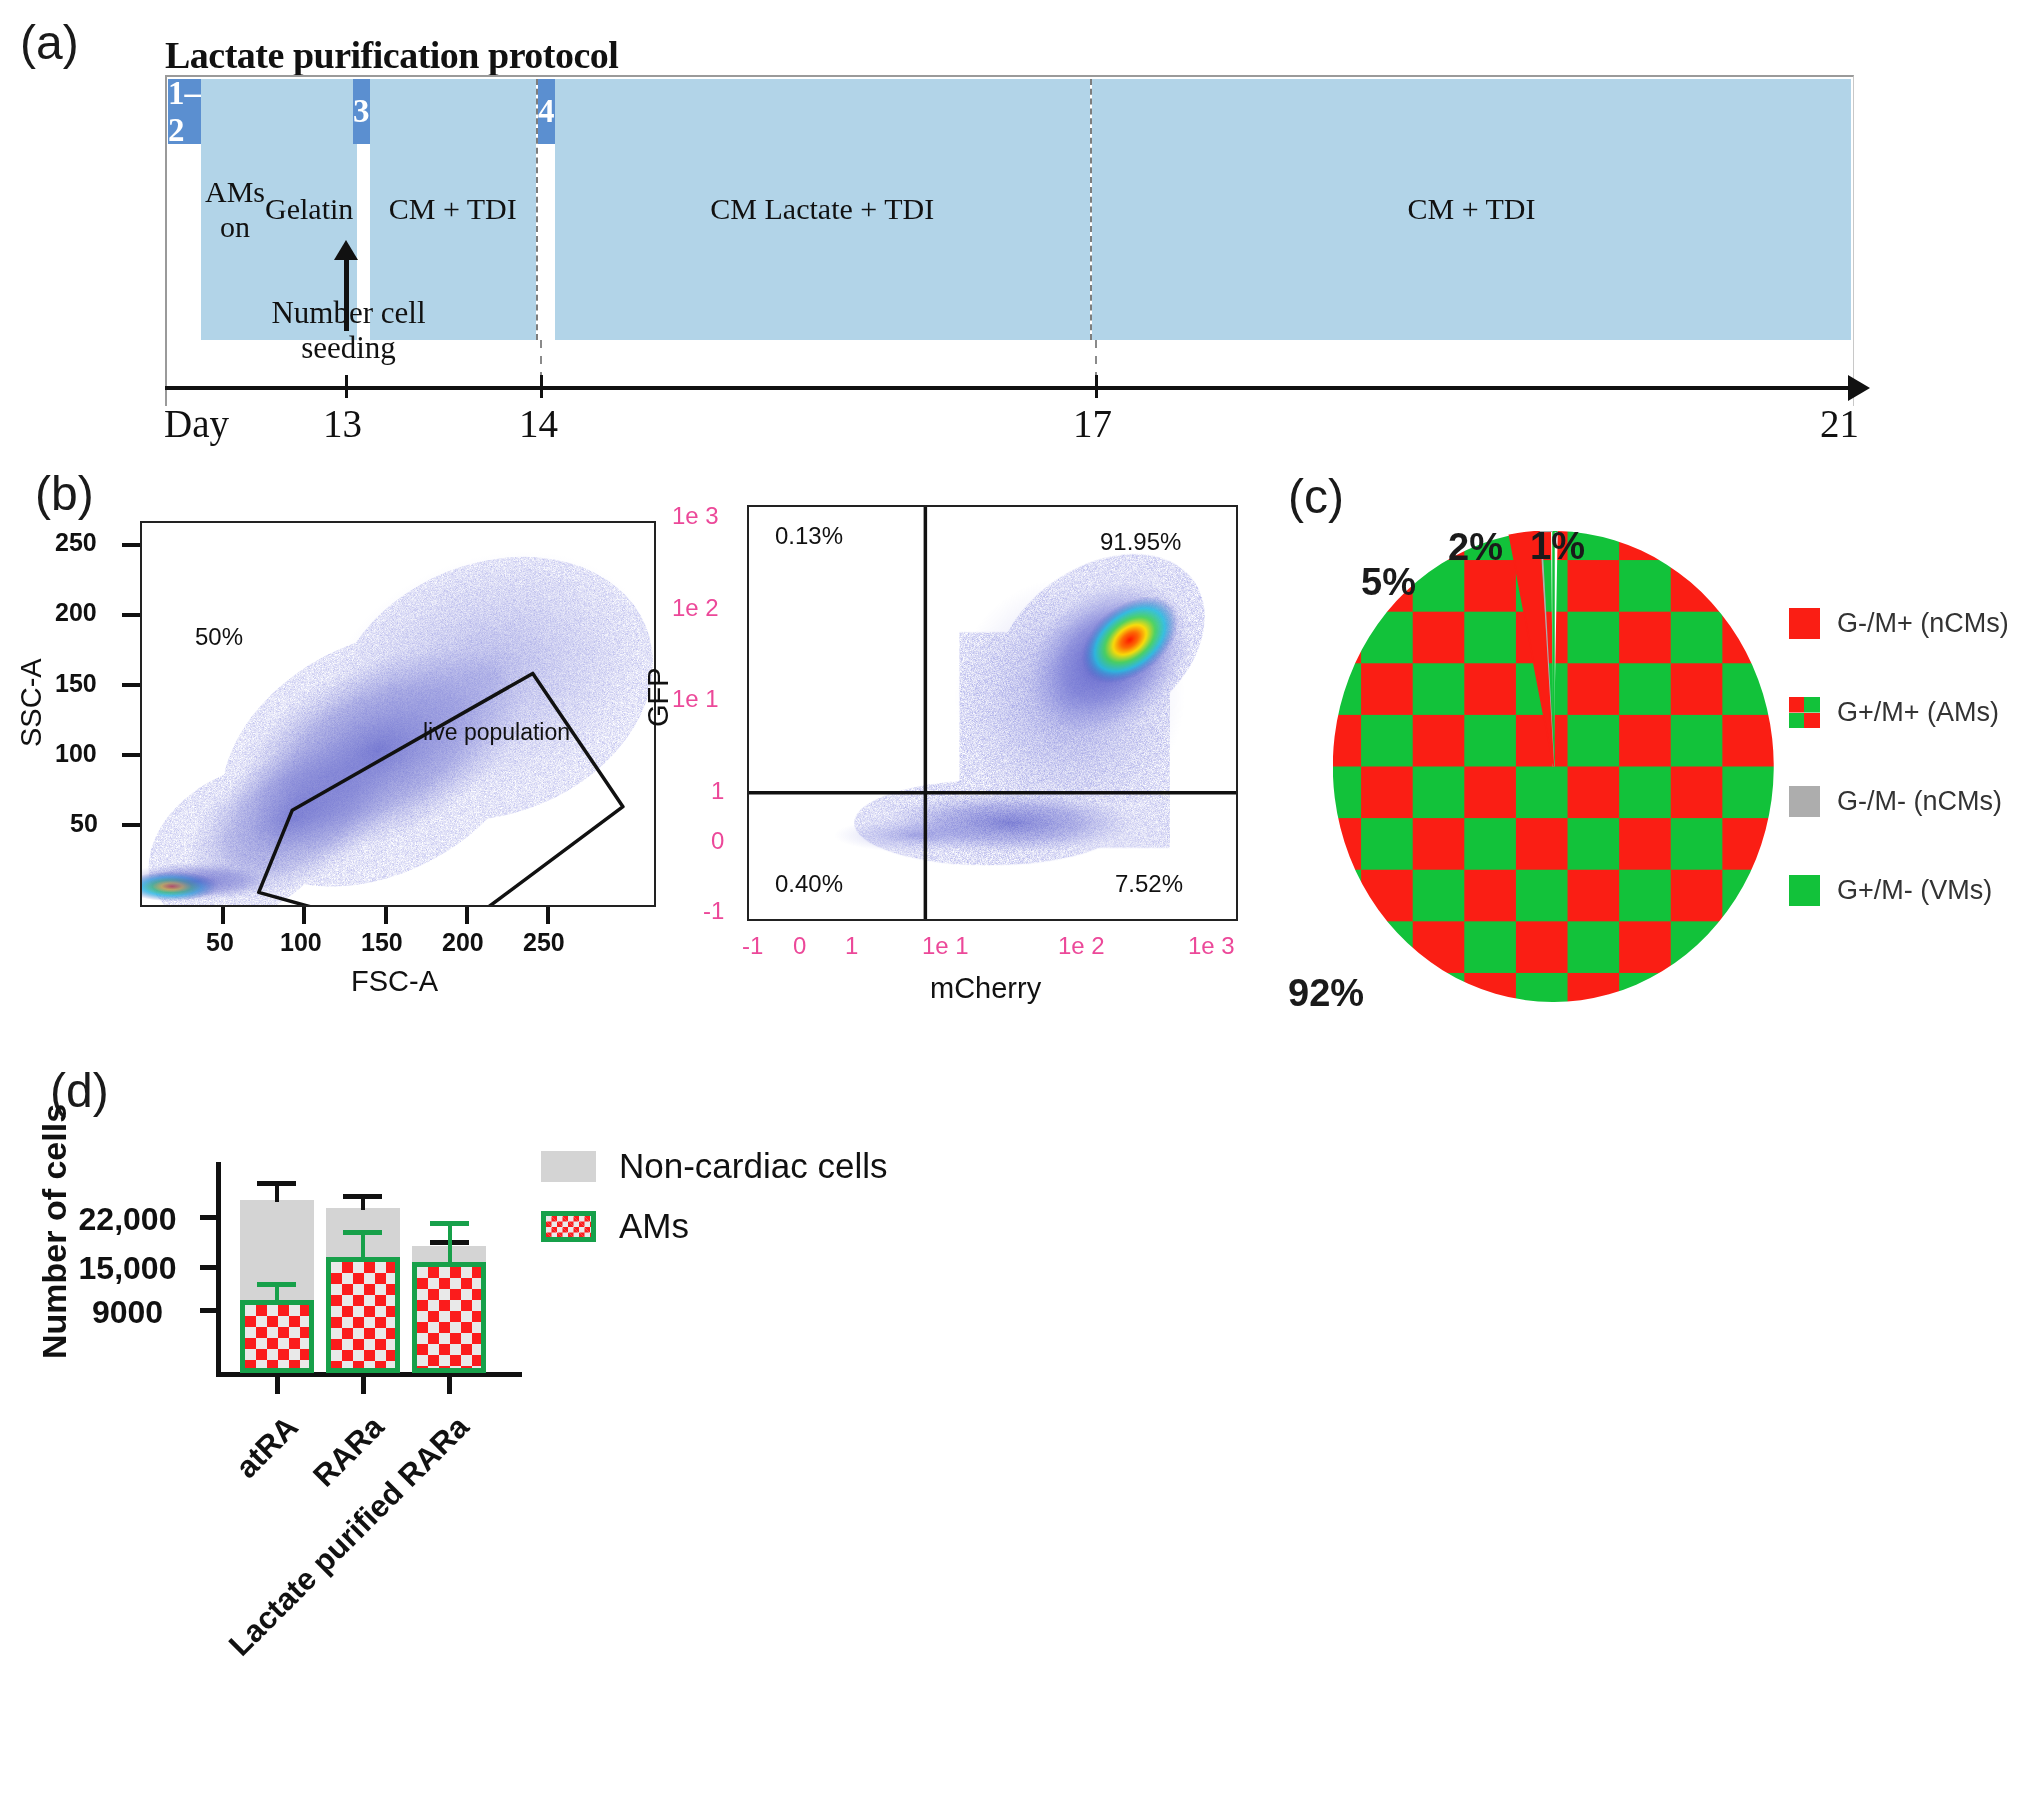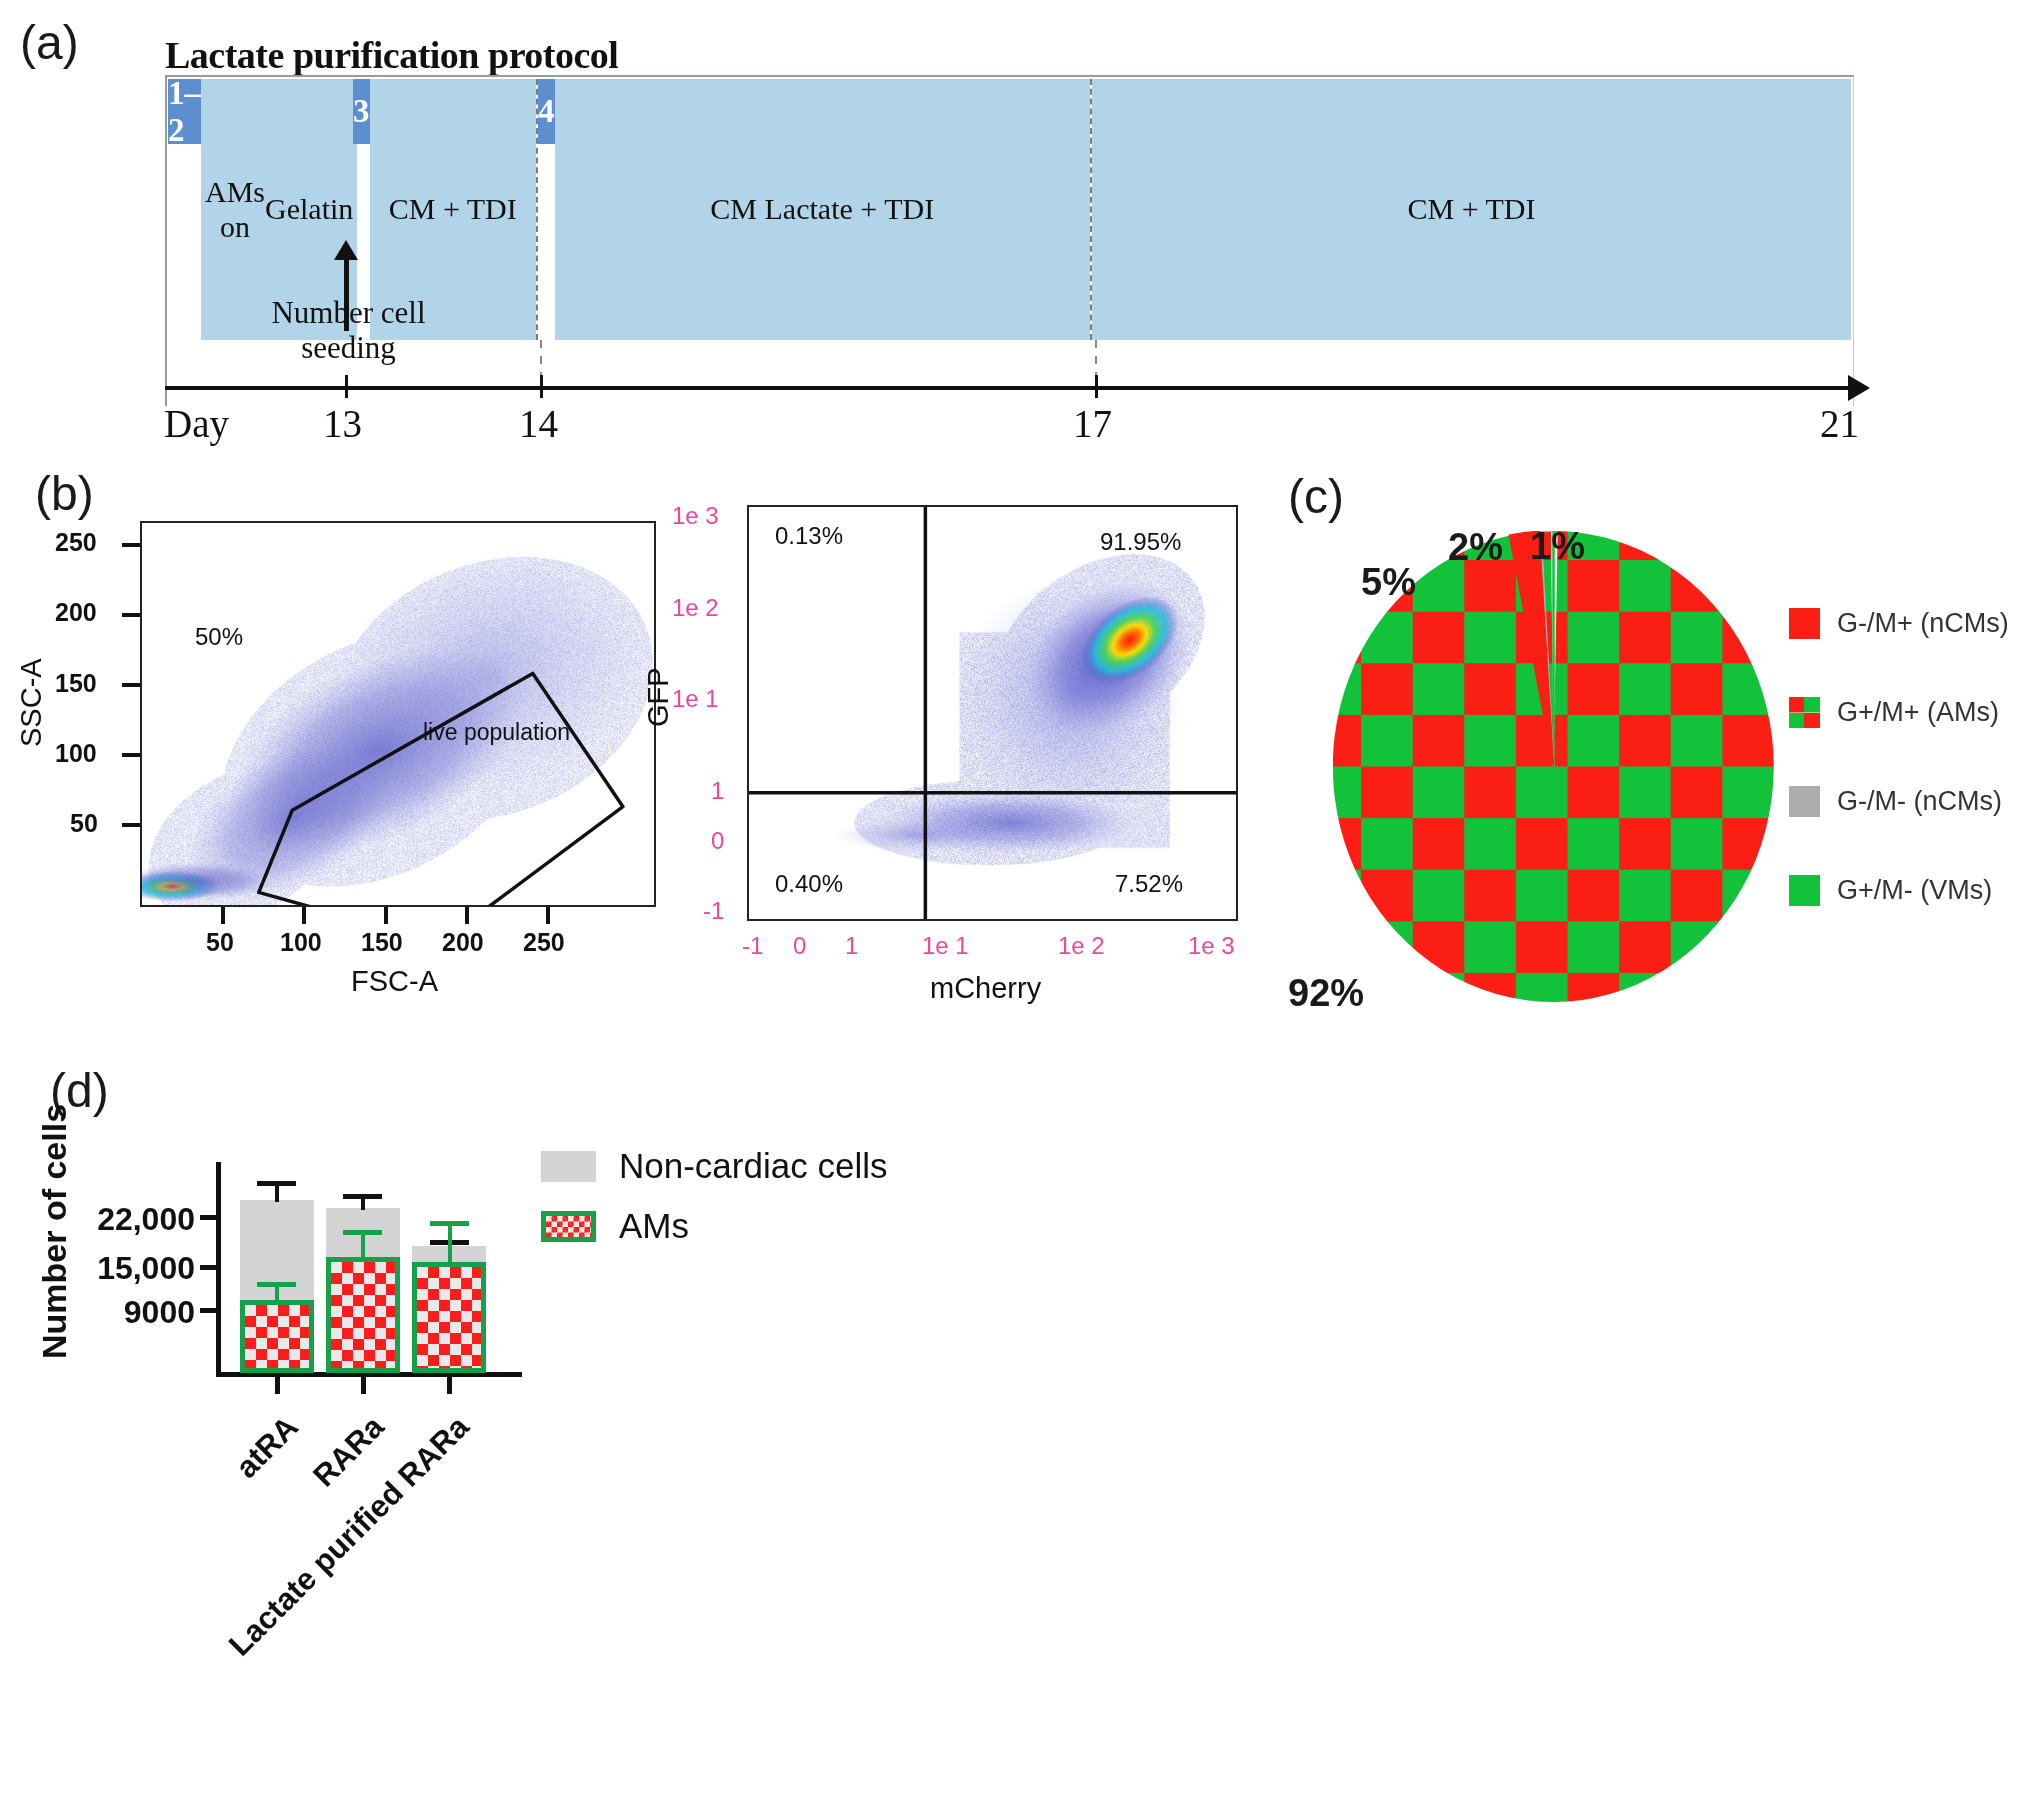--- a/index.html
+++ b/index.html
@@ -59,21 +59,21 @@
            font-weight:bold;font-size:38px;color:#1a1a1a;}
   #c-legend{position:absolute;left:506px;top:113px;width:236px;}
   .lg-row{display:flex;align-items:center;height:89px;}
   .lg-sw{width:31px;height:31px;flex:0 0 31px;margin-right:17px;}
   .lg-tx{font-family:"Liberation Sans",sans-serif;font-size:27px;color:#333;white-space:nowrap;}
 
   
   #panel-d{position:absolute;left:0;top:1058px;width:2035px;height:740px;}
   .d-axis{position:absolute;background:#111;}
   .d-ylab{position:absolute;font-family:"Liberation Sans",sans-serif;
-          font-weight:bold;font-size:32px;color:#111;text-align:right;}
+          font-weight:bold;font-size:32px;color:#111;text-align:center;}
   #d-ytitle{position:absolute;font-family:"Liberation Sans",sans-serif;
           font-weight:bold;font-size:34px;color:#111;
           transform:rotate(-90deg);transform-origin:left top;white-space:nowrap;}
   .d-bar-gray{position:absolute;background:#d4d4d4;}
   .d-bar-am{position:absolute;border:5.5px solid #17a04a;box-sizing:border-box;
             background-color:#e9e9e9;
             background-image:
               linear-gradient(45deg,#fb1c1c 25%,transparent 25%,transparent 75%,#fb1c1c 75%),
               linear-gradient(45deg,#fb1c1c 25%,transparent 25%,transparent 75%,#fb1c1c 75%);
             background-size:22px 22px;

